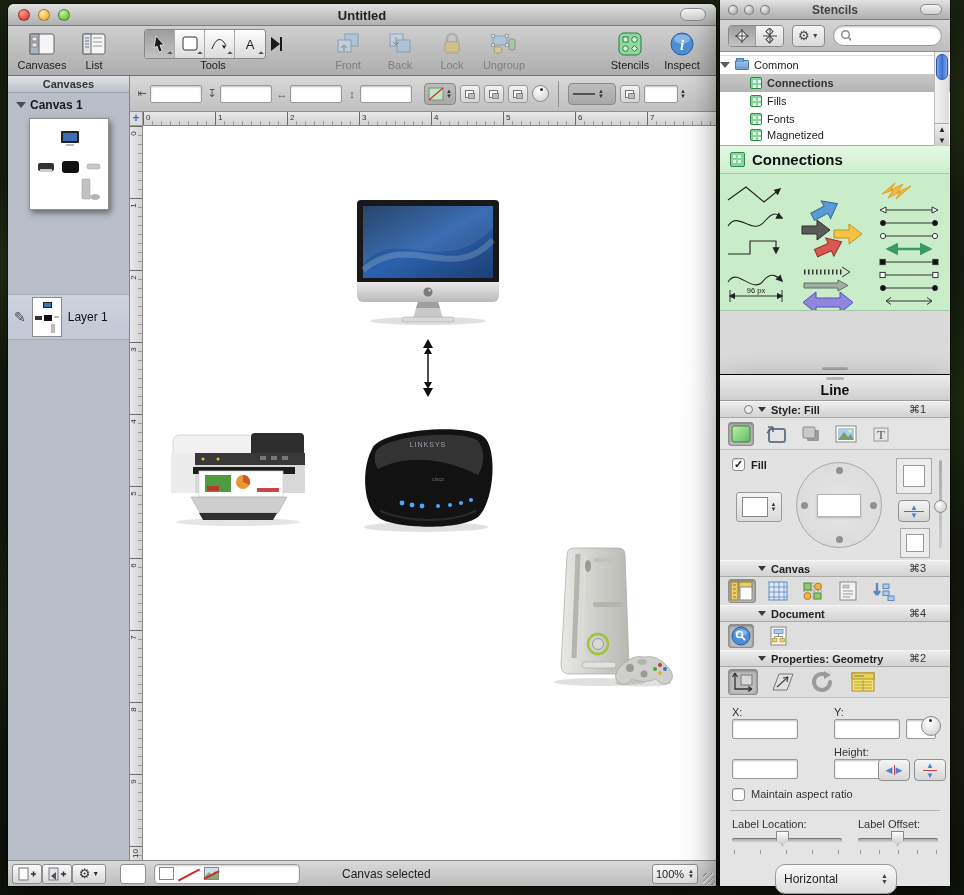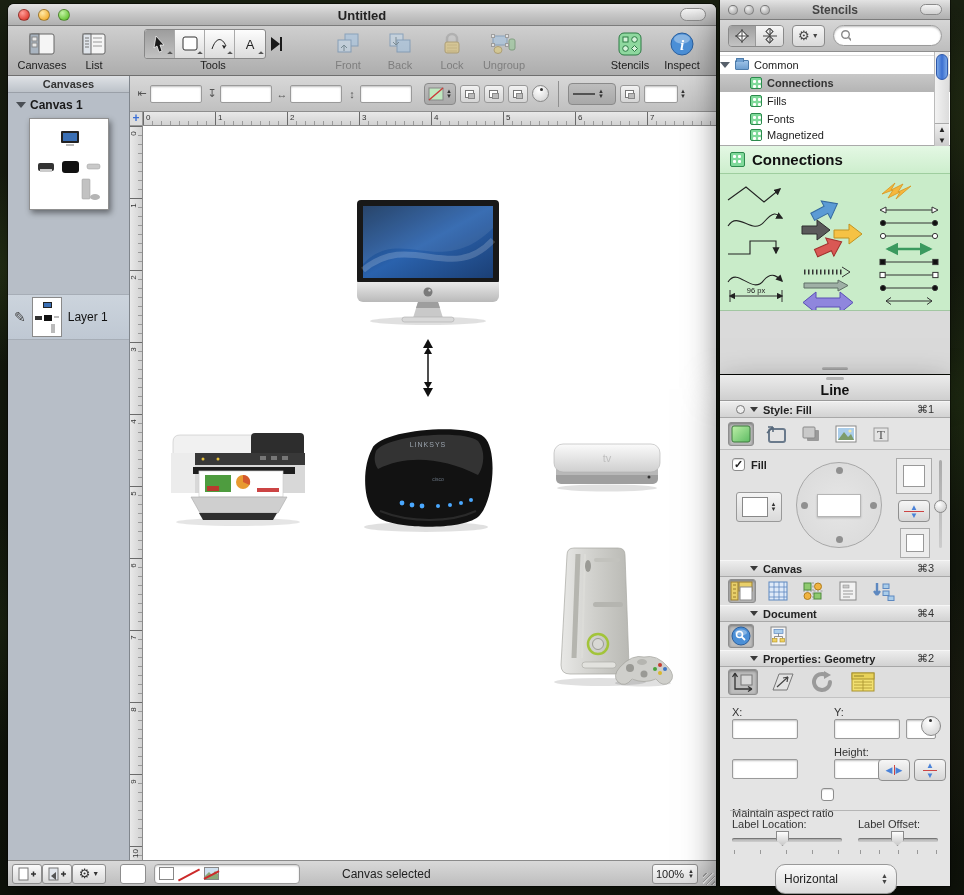--- a/index.html
+++ b/index.html
@@ -127,21 +127,21 @@
   #previewhead .ptitle { font-size:15px; font-weight:bold; color:#111; }
   #previewbody { position:absolute; left:0; top:174px; width:100%; height:136px; background:#c9ecc9; }
   #stencilgray { position:absolute; left:0; top:310px; width:100%; height:64px; background:#dadada; border-top:1px solid #a2c7a2; }
   #stencilhandle { position:absolute; left:50%; bottom:4px; width:26px; height:3px; margin-left:-13px; background:linear-gradient(#bbb,#999); border-radius:2px; }
 
   
   #inspwin { left:720px; top:375px; width:230px; height:511px; background:#e4e4e4; }
   #insptitle { position:relative; height:26px; background:linear-gradient(#ececec,#cfcfcf); border-bottom:1px solid #9a9a9a; }
   #insptitle .handle { position:absolute; left:50%; top:2px; width:18px; height:3px; margin-left:-9px; background:#b5b5b5; border-radius:2px; }
   #insptitle .itxt { position:absolute; left:0; right:0; bottom:2px; text-align:center; font-size:14px; font-weight:bold; color:#111; }
-  .sech { position:absolute; left:0; width:100%; height:17px; background:linear-gradient(#ededed,#d2d2d2); border-top:1px solid #f6f6f6; border-bottom:1px solid #a8a8a8; display:flex; align-items:center; padding:0 16px; gap:5px; }
+  .sech { position:absolute; left:0; width:100%; height:17px; background:linear-gradient(#ededed,#d2d2d2); border-top:1px solid #f6f6f6; border-bottom:1px solid #a8a8a8; display:flex; align-items:center; padding:0 24px; gap:5px; }
   .sech .circ { width:9px; height:9px; border-radius:50%; border:1px solid #777; background:#eee; }
   .sech .tri { width:0; height:0; border-left:4px solid transparent; border-right:4px solid transparent; border-top:5px solid #3a3a3a; }
   .sech .short { margin-left:auto; font-size:11px; color:#333; }
   .iconrow { position:absolute; left:0; width:100%; display:flex; align-items:center; gap:9px; padding:0 8px; }
   .itab { width:26px; height:24px; border-radius:3px; display:flex; align-items:center; justify-content:center; }
   .itab.sel { background:#bdbdbd; box-shadow:inset 0 1px 3px rgba(0,0,0,.4); border:1px solid #8e8e8e; }
   .gwell { width:46px; height:30px; border:1px solid #999; border-radius:3px; background:linear-gradient(#f4f4f4,#dadada); display:flex; align-items:center; justify-content:center; gap:3px; }
   .gwell .sw { width:26px; height:20px; background:#fff; border:1px solid #888; }
   .flipbtn { width:32px; height:22px; border:1px solid #8f8f8f; border-radius:4px; background:linear-gradient(#f6f6f6,#d6d6d6); display:flex; align-items:center; justify-content:center; gap:1px; font-size:9px; color:#4a82d8; }
   .cb { width:13px; height:13px; background:#fff; border:1px solid #8d8d8d; border-radius:3px; box-shadow:inset 0 1px 1px rgba(0,0,0,.15); display:inline-flex; align-items:center; justify-content:center; font-size:11px; color:#222; font-weight:bold; }
@@ -495,36 +495,20 @@
                 <circle cx="72" cy="87" r="2.4"></circle>
               <circle cx="88" cy="87" r="2"></circle>
                 <circle cx="100" cy="86" r="2"></circle>
                 <circle cx="111" cy="84" r="2"></circle>
                 <circle cx="121" cy="81" r="2"></circle>
             </g>
             <path d="M30,92 C60,104 100,104 126,92" stroke="rgba(255,255,255,.1)" fill="none" stroke-width="2"></path>
           </svg>
         </div>
 
-        <div class="cobj" style="left:409px;top:315px;">
-          <svg width="110" height="52">
-            <defs>
-                <linearGradient id="atv" x1="0" y1="0" x2="0" y2="1">
-                  <stop offset="0" stop-color="#fbfbfb"></stop>
-                  <stop offset="1" stop-color="#cfcfcf"></stop>
-                </linearGradient>
-              </defs>
-            <ellipse cx="55" cy="47" rx="50" ry="3.5" fill="rgba(0,0,0,.12)"></ellipse>
-            <path d="M4,28 h102 v10 a5,5 0 0 1 -5,5 H9 a5,5 0 0 1 -5,-5 z" fill="#9e9e9e"></path>
-            <path d="M4,28 h102 v6 H4 z" fill="#b8b8b8"></path>
-            <rect x="2" y="3" width="106" height="28" rx="9" fill="url(#atv)" stroke="#b0b0b0" stroke-width=".6"></rect>
-            <text x="55" y="21" text-anchor="middle" font-size="11" fill="#bfbfbf" font-family="Liberation Sans, sans-serif">tv</text>
-            <circle cx="97" cy="36" r="1.5" fill="#333"></circle>
-          </svg>
-        </div>
 
         <div class="cobj" style="left:395px;top:418px;">
           <svg width="138" height="145">
             <defs>
                 <linearGradient id="xb" x1="0" y1="0" x2="1" y2="0">
                   <stop offset="0" stop-color="#e8e8e6"></stop>
                   <stop offset=".5" stop-color="#cfcfcb"></stop>
                   <stop offset="1" stop-color="#b9b9b4"></stop>
                 </linearGradient>
               </defs>
@@ -931,21 +915,21 @@
       <div class="flipbtn" style="position:absolute;left:158px;top:61px;">
         <span>◀</span>
           <span style="display:inline-block;width:1px;height:10px;background:#c44;"></span>
           <span>▶</span>
       </div>
       <div class="flipbtn" style="position:absolute;left:194px;top:61px;flex-direction:column;font-size:8px;line-height:7px;">
         <span>▲</span>
           <span style="display:block;width:14px;border-top:1px solid #c44;"></span>
           <span>▼</span>
       </div>
-      <div style="position:absolute;left:12px;top:90px;display:flex;align-items:flex-end;gap:6px;flex-direction:column;">
+      <div style="position:absolute;left:12px;top:90px;display:flex;align-items:flex-start;gap:6px;">
         <span class="cb"></span>
         <span class="geolabel" style="position:static;">Maintain aspect ratio</span>
       </div>
       <div style="position:absolute;left:10px;top:112px;right:10px;border-top:1px solid #b5b5b5;"></div>
       <span class="geolabel" style="left:12px;top:120px;">Label Location:</span>
       <span class="geolabel" style="left:138px;top:120px;">Label Offset:</span>
       <div class="slider-track" style="left:12px;top:140px;width:110px;">
         <div class="slider-thumb" style="left:44px;"></div>
       </div>
       <div class="slider-track" style="left:138px;top:140px;width:80px;">

